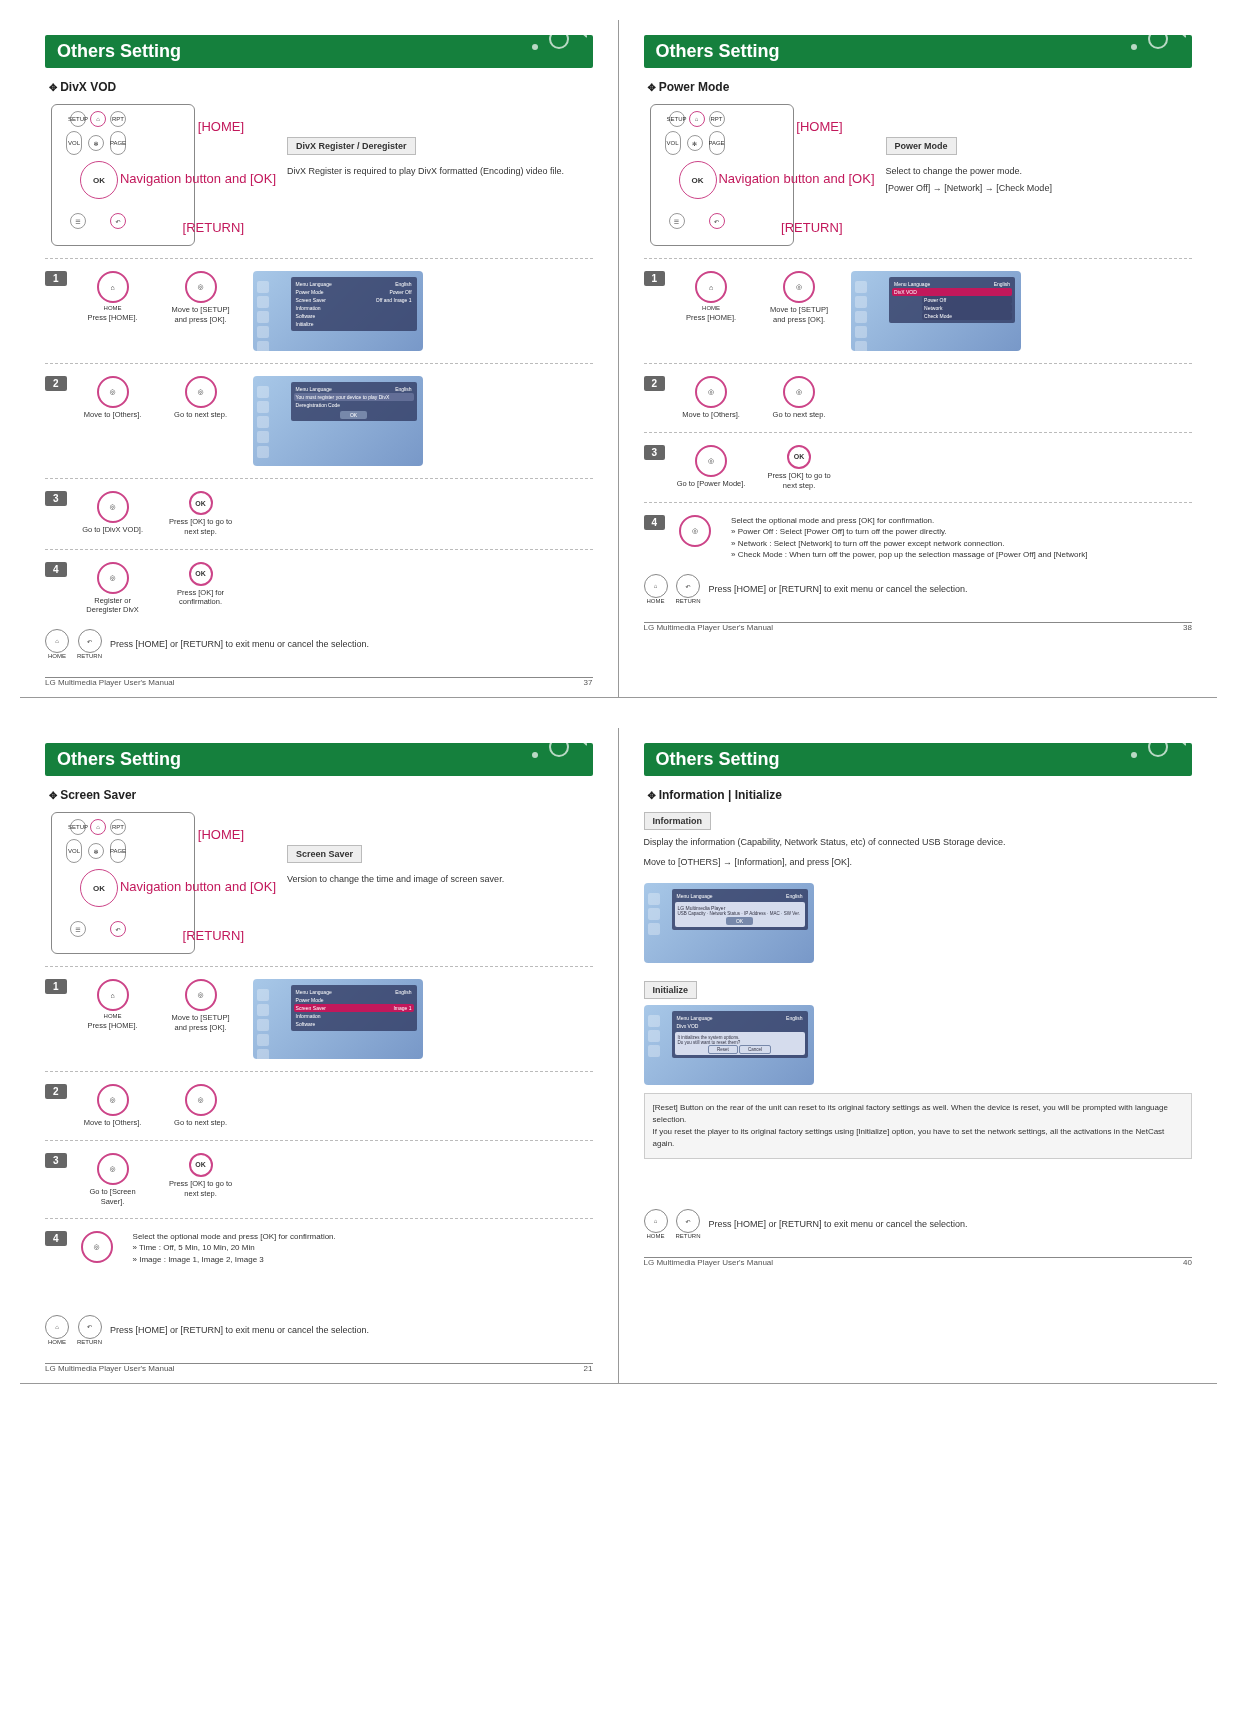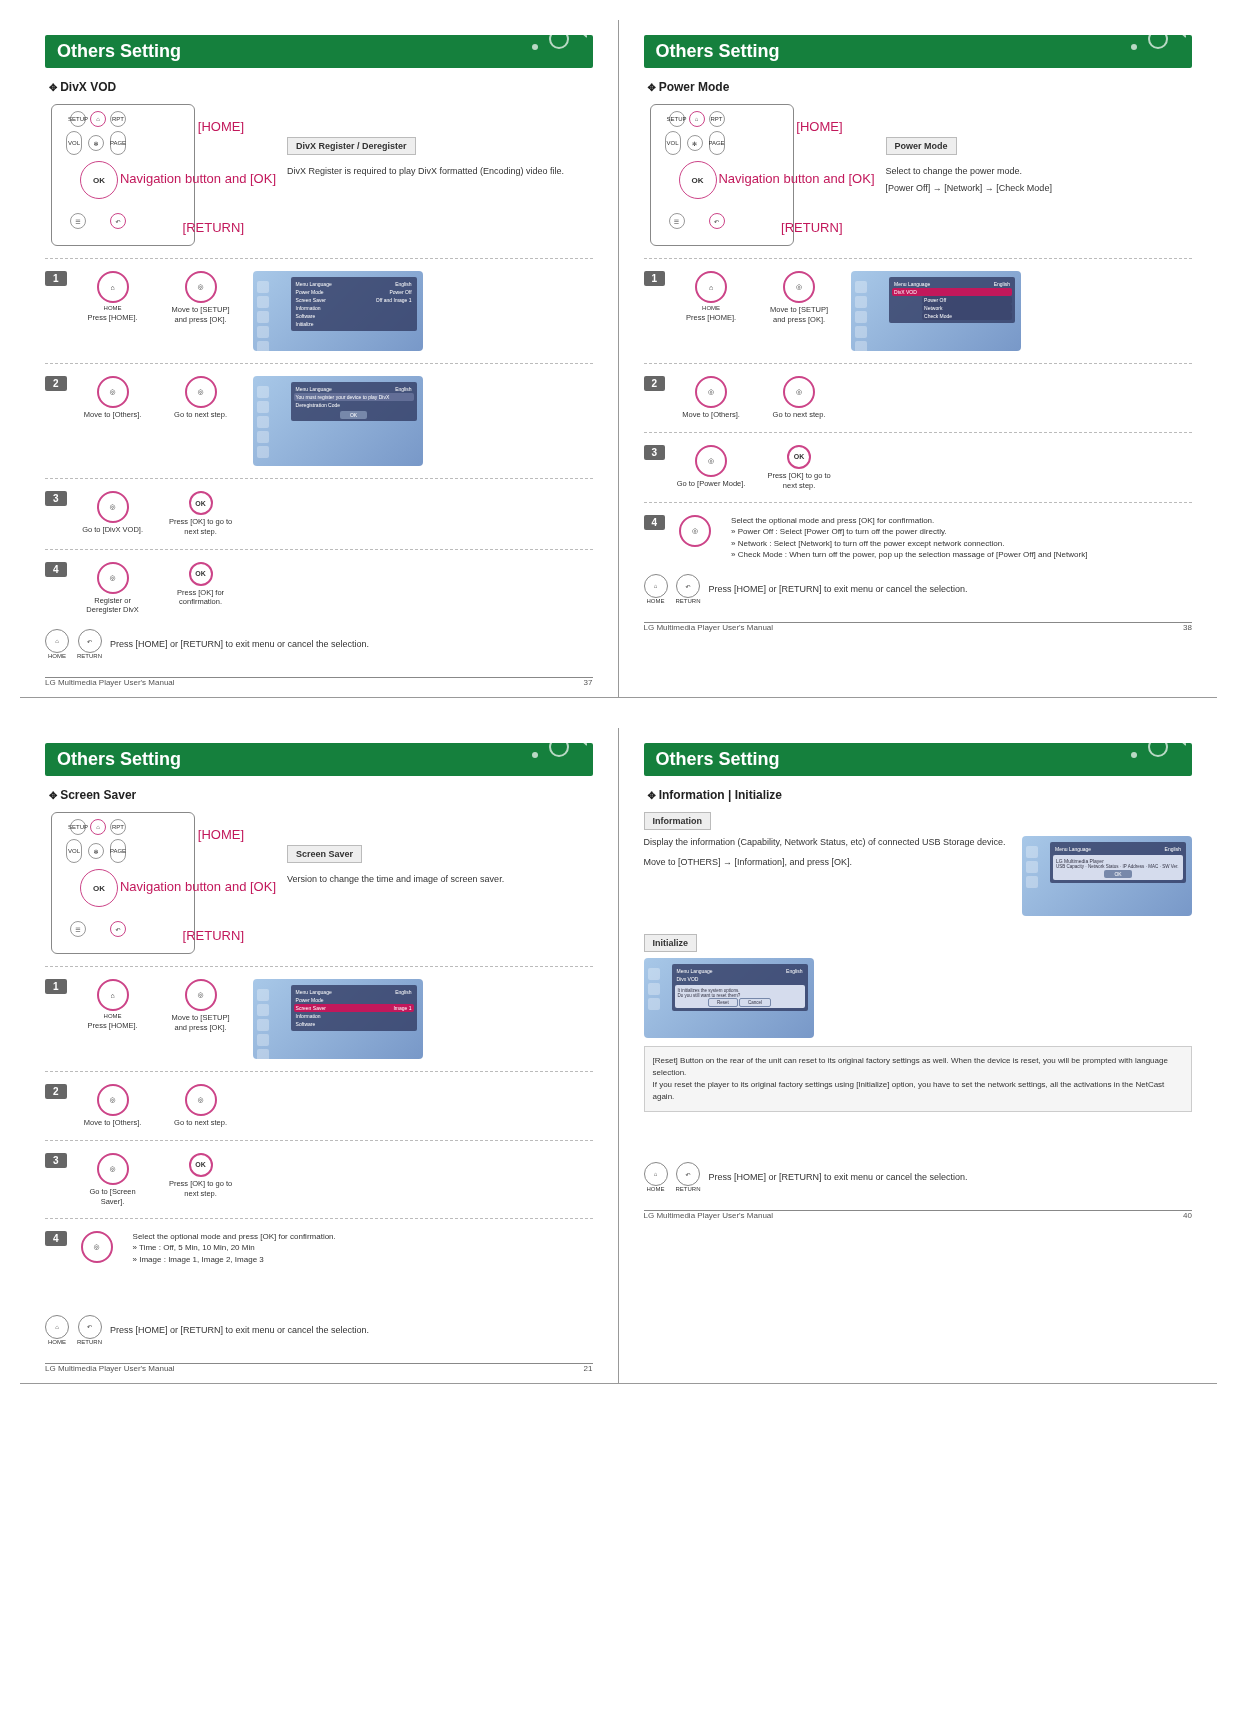--- a/index.html
+++ b/index.html
@@ -242,20 +242,21 @@
     line-height: 1.5;
     margin-top: 8px;
   }
   .p4-block {
     margin-bottom: 18px;
   }
   .p4-block .flexrow {
     display: flex;
     gap: 14px;
     align-items: flex-start;
+    flex-direction: column;
   }
   .p4-block .txt { flex: 1; font-size: 9px; line-height: 1.5; }
   .p4-block .shot { width: 170px; height: 80px; }
   .info-inset .dot::before { content: "· "; }
 </style>
 </head>
 <body>
 
 <div class="spread">
 

